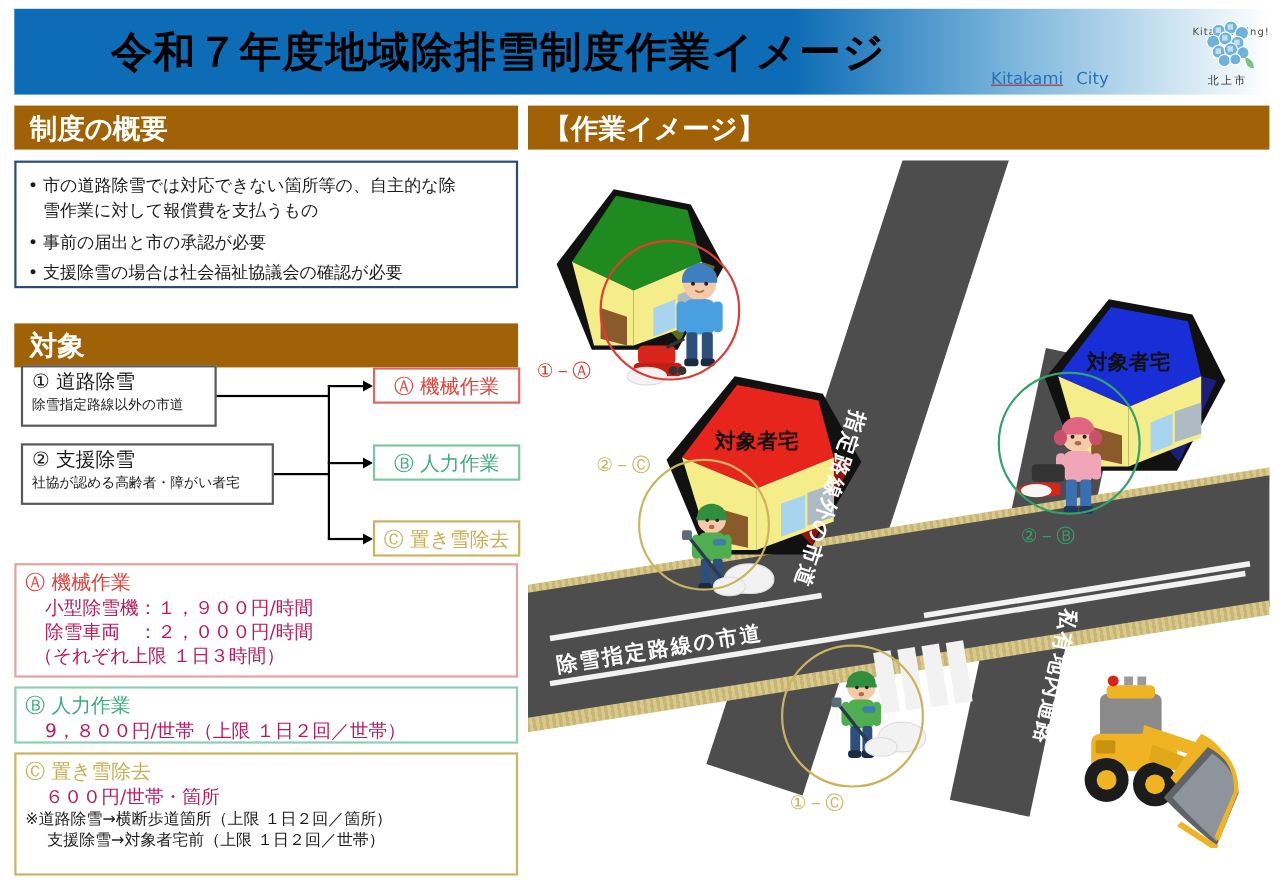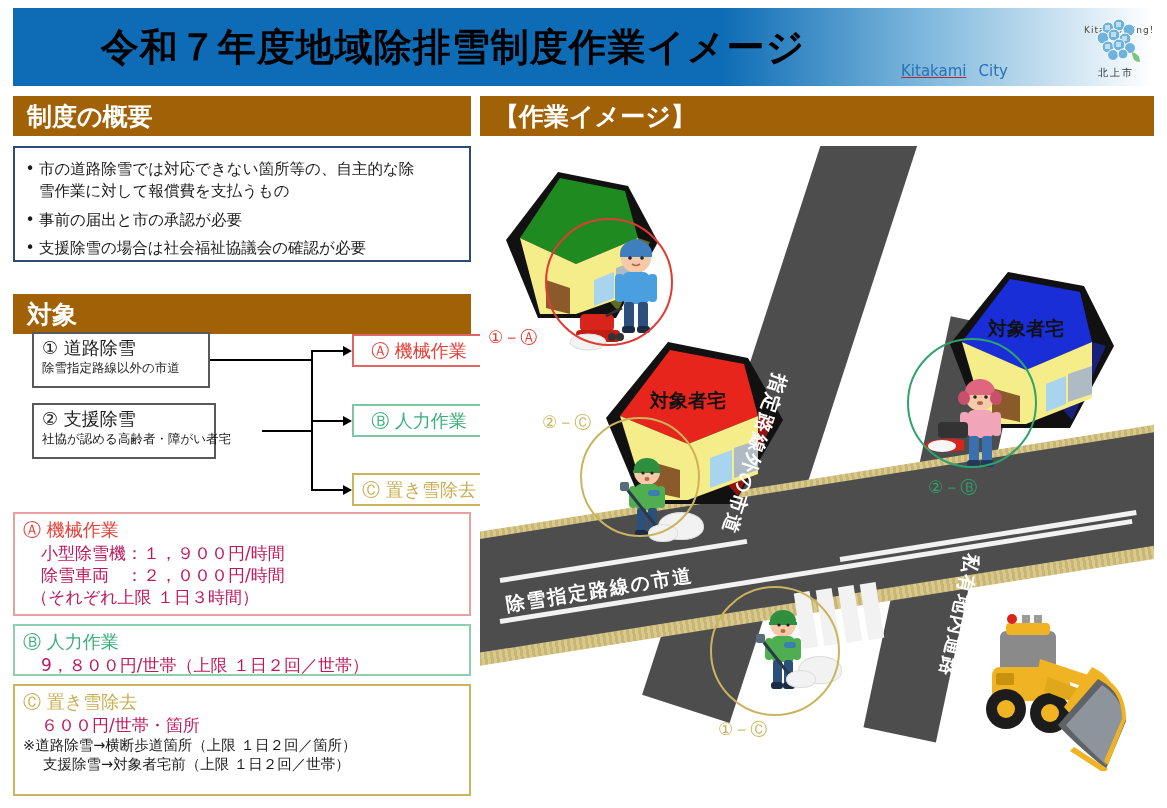--- a/index.html
+++ b/index.html
@@ -54,29 +54,29 @@
   
   #overview {
     position: absolute; left: 13px; top: 146px; width: 458px; height: 116px;
     border: 2px solid #2c4a7c; background: #fff; padding: 10px 8px 6px 6px;
   }
   .bullet-row { display:flex; font-size: 15.5px; color:#1a1a1a; line-height: 1.45; margin-bottom: 6px; }
   .bullet-dot { width: 18px; flex: 0 0 18px; text-align: center; }
   .bullet-txt { flex: 1; }
 
   
-  #flow { position: absolute; left: 30px; top: 330px; width: 458px; height: 180px; text-decoration: underline; }
+  #flow { position: absolute; left: 17px; top: 330px; width: 458px; height: 180px; text-decoration: underline; }
   .src-box {
     position: absolute; border: 2px solid #595959; background:#fff;
     padding: 3px 8px 4px 8px;
   }
   .src-title { font-size: 18px; color:#1a1a1a; line-height: 1.25; white-space: nowrap; }
   .src-sub { font-size: 12.5px; color:#1a1a1a; line-height: 1.25; white-space: nowrap; }
   #src1 { left: 2px; top: 2px; width: 178px; height: 56px; }
-  #src2 { left: 2px; top: 73px; width: 184px; height: 56px; }
+  #src2 { left: 2px; top: 73px; width: 230px; height: 56px; }
 
   .dst-box {
     position: absolute; background:#fff; border: 2px solid #e06666;
     display:flex; align-items:center; justify-content:center;
     font-size: 18px; white-space: nowrap;
   }
   #dstA { left: 322px; top: 4px;  width: 134px; height: 33px; border-color:#e06666; color:#e8403a; }
   #dstB { left: 322px; top: 74px; width: 134px; height: 33px; border-color:#7bc8a4; color:#3bae7c; }
   #dstC { left: 322px; top: 143px;width: 134px; height: 33px; border-color:#cbb45e; color:#c9ae53; }
 

